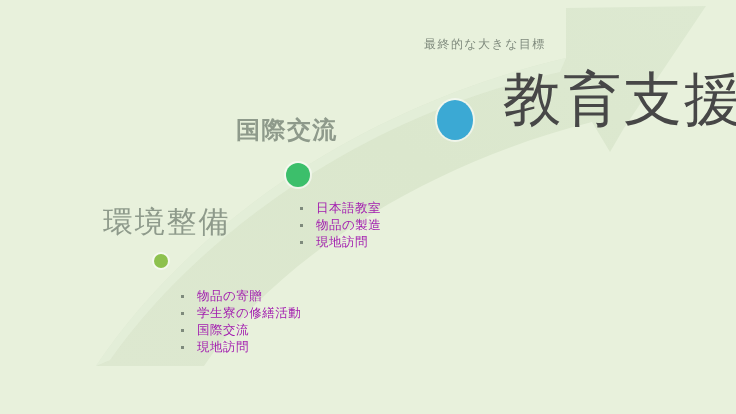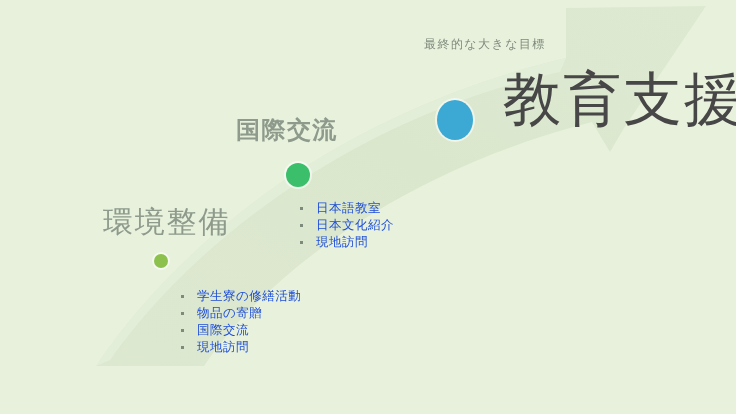--- a/index.html
+++ b/index.html
@@ -95,21 +95,21 @@
     background: #3ba9d4;
   }
   .bullet-list {
     position: absolute;
     margin: 0;
     padding: 0;
     list-style: none;
   }
   .bullet-list li {
     position: relative;
-    color: #1d4ed8;
+    color: #a21caf;
     font-size: 12.5px;
     line-height: 17px;
     padding-left: 20px;
     letter-spacing: 0.04em;
     white-space: nowrap;
   }
   .bullet-list li .bullet-dot {
     position: absolute;
     left: 4px;
     top: 7px;
@@ -174,43 +174,43 @@
 
   <div id="marker-stage2" class="marker"></div>
 
   <ul id="bullets-stage2" class="bullet-list">
     <li>
       <span class="bullet-dot"></span>
       <span>日本語教室</span>
     </li>
     <li>
       <span class="bullet-dot"></span>
-      <span>日本文化紹介</span>
+      <span>物品の製造</span>
     </li>
     <li>
       <span class="bullet-dot"></span>
       <span>現地訪問</span>
     </li>
   </ul>
 
   <div id="label-stage1" class="node-label">環境整備</div>
 
   <div id="marker-stage1" class="marker"></div>
 
   <ul id="bullets-stage1" class="bullet-list">
     <li>
       <span class="bullet-dot"></span>
+      <span>物品の寄贈</span>
+    </li>
+    <li>
+      <span class="bullet-dot"></span>
       <span>学生寮の修繕活動</span>
     </li>
     <li>
       <span class="bullet-dot"></span>
-      <span>物品の寄贈</span>
-    </li>
-    <li>
-      <span class="bullet-dot"></span>
       <span>国際交流</span>
     </li>
     <li>
       <span class="bullet-dot"></span>
       <span>現地訪問</span>
     </li>
   </ul>
 
 </div>
 

